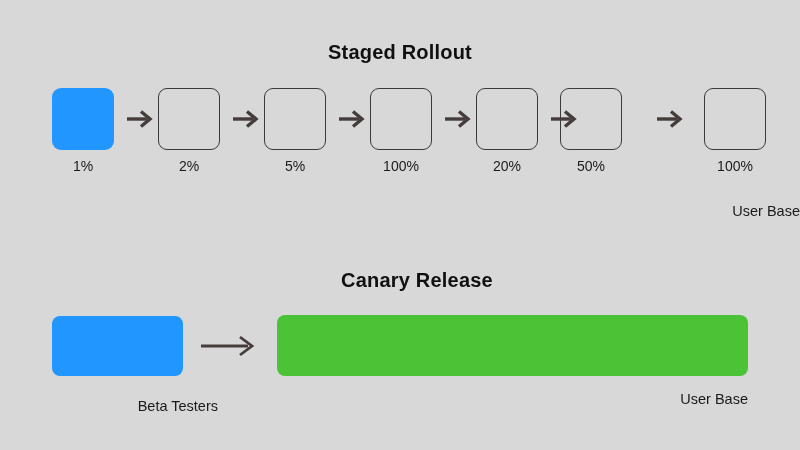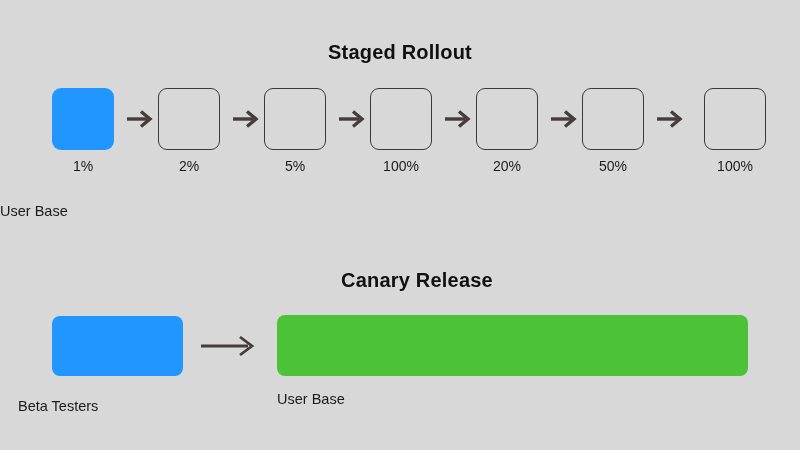--- a/index.html
+++ b/index.html
@@ -77,21 +77,21 @@
     position: absolute;
     top: 106px;
     width: 30px;
     height: 26px;
   }
 
   .caption {
     position: absolute;
     font-size: 14.5px;
     color: #1a1a1a;
-    text-align: left;
+    text-align: right;
   }
   #staged-userbase {
     top: 203px;
     left: 0;
     width: 800px;
   }
 
   
   .canary-blue {
     position: absolute;
@@ -157,21 +157,21 @@
     <div class="stage-group" style="left:318px;">
       <div class="stage-box outlined"></div>
       <div class="stage-label">100%</div>
     </div>
 
     <div class="stage-group" style="left:424px;">
       <div class="stage-box outlined"></div>
       <div class="stage-label">20%</div>
     </div>
 
-    <div class="stage-group" style="left:530px;">
+    <div class="stage-group" style="left:508px;">
       <div class="stage-box outlined"></div>
       <div class="stage-label">50%</div>
     </div>
 
     <div class="stage-group" style="left:652px;">
       <div class="stage-box outlined"></div>
       <div class="stage-label">100%</div>
     </div>
   </div>
 

